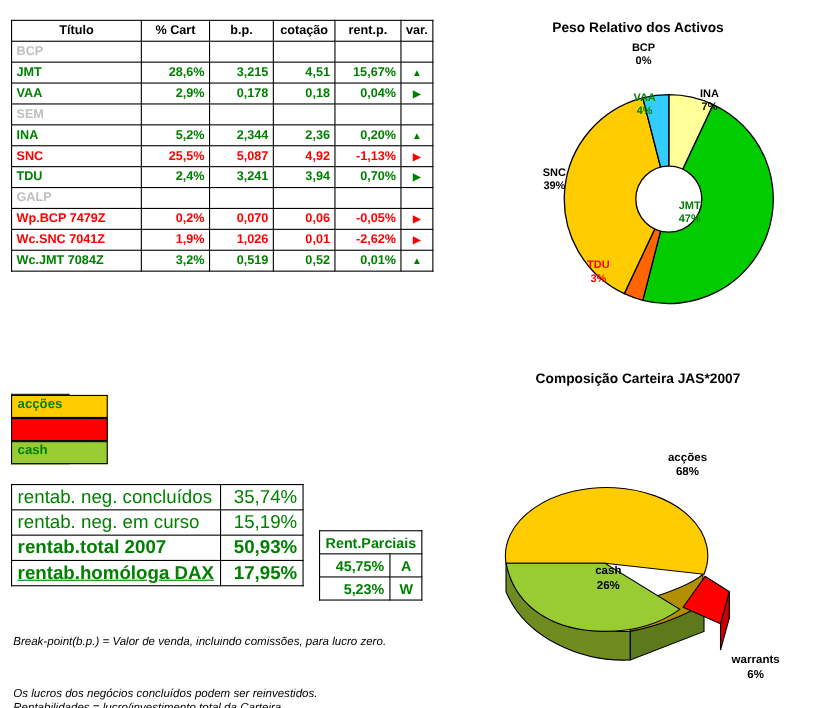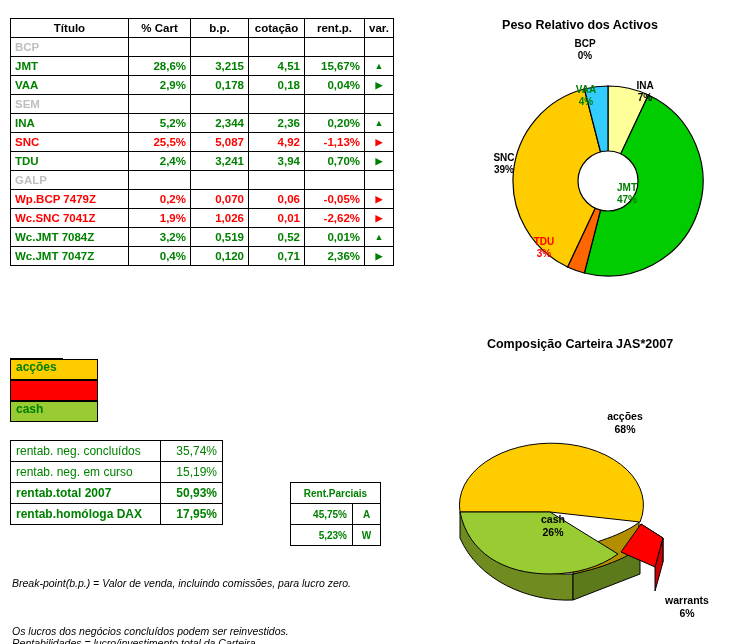--- a/index.html
+++ b/index.html
@@ -30,30 +30,30 @@
   table.legend td{
     border:1px solid #000;height:21px;box-sizing:border-box;
     font-size:12px;font-weight:bold;padding:1px 5px;white-space:nowrap;
   }
   td.lbl{width:88px;text-align:left;}
   td.val{width:52px;text-align:right;}
 
   table.rent{border-collapse:collapse;}
   table.rent td{
     border:1px solid #000;height:21px;box-sizing:border-box;
-    font-size:12px;padding:1px 5px;white-space:nowrap;background:#fff;
+    font-size:17px;padding:1px 5px;white-space:nowrap;background:#fff;
   }
   td.rlbl{width:150px;text-align:left;}
   td.rval{width:62px;text-align:right;}
   .bold{font-weight:bold;}
 
   table.parc{border-collapse:collapse;}
   table.parc td,table.parc th{
     border:1px solid #000;height:21px;box-sizing:border-box;
-    font-size:10px;font-weight:bold;padding:1px 5px;white-space:nowrap;background:#fff;
+    font-size:13px;font-weight:bold;padding:1px 5px;white-space:nowrap;background:#fff;
   }
   th.parchdr{text-align:center;color:#008000;font-size:12px;}
   td.pval{width:62px;text-align:right;color:#008000;}
   td.pcode{width:28px;text-align:center;color:#008000;}
 
   
   .note{font-size:10.5px;font-style:italic;color:#000;white-space:nowrap;}
 
   
   .ctitle{font-size:12.5px;font-weight:bold;text-align:center;white-space:nowrap;}
@@ -160,28 +160,20 @@
           <td class="var r">▶</td>
         </tr>
         <tr>
           <td class="name g">Wc.JMT 7084Z</td>
           <td class="g">3,2%</td>
           <td class="g">0,519</td>
           <td class="g">0,52</td>
           <td class="g">0,01%</td>
           <td class="var g">▲</td>
         </tr>
-        <tr>
-          <td class="name g">Wc.JMT 7047Z</td>
-          <td class="g">0,4%</td>
-          <td class="g">0,120</td>
-          <td class="g">0,71</td>
-          <td class="g">2,36%</td>
-          <td class="var g">▶</td>
-        </tr>
       </tbody>
   </table>
 </div>
 
 <div class="abs" style="left:10px;top:358px;">
   <table class="legend">
     <tbody>
         <tr>
           <td class="lbl" style="background: rgb(255, 204, 0); color: rgb(0, 128, 0);">acções</td>
           <td class="val" style="background: rgb(255, 204, 0); color: rgb(0, 128, 0);">64,5%</td>
@@ -207,21 +199,21 @@
         </tr>
         <tr>
           <td class="rlbl" style="color: rgb(0, 128, 0);">rentab. neg. em curso</td>
           <td class="rval" style="color: rgb(0, 128, 0);">15,19%</td>
         </tr>
         <tr>
           <td class="rlbl bold" style="color: rgb(0, 128, 0);">rentab.total 2007</td>
           <td class="rval bold" style="color: rgb(0, 128, 0); padding-left: 12px;">50,93%</td>
         </tr>
         <tr>
-          <td class="rlbl bold" style="color: rgb(0, 128, 0);">rentab.homóloga DAX</td>
+          <td class="rlbl bold" style="color: rgb(0, 128, 0); text-decoration: underline;">rentab.homóloga DAX</td>
           <td class="rval bold" style="color: rgb(0, 128, 0);">17,95%</td>
         </tr>
       </tbody>
   </table>
 </div>
 
 <div class="abs" style="left:290px;top:482px;">
   <table class="parc">
     <thead>
       <tr>

